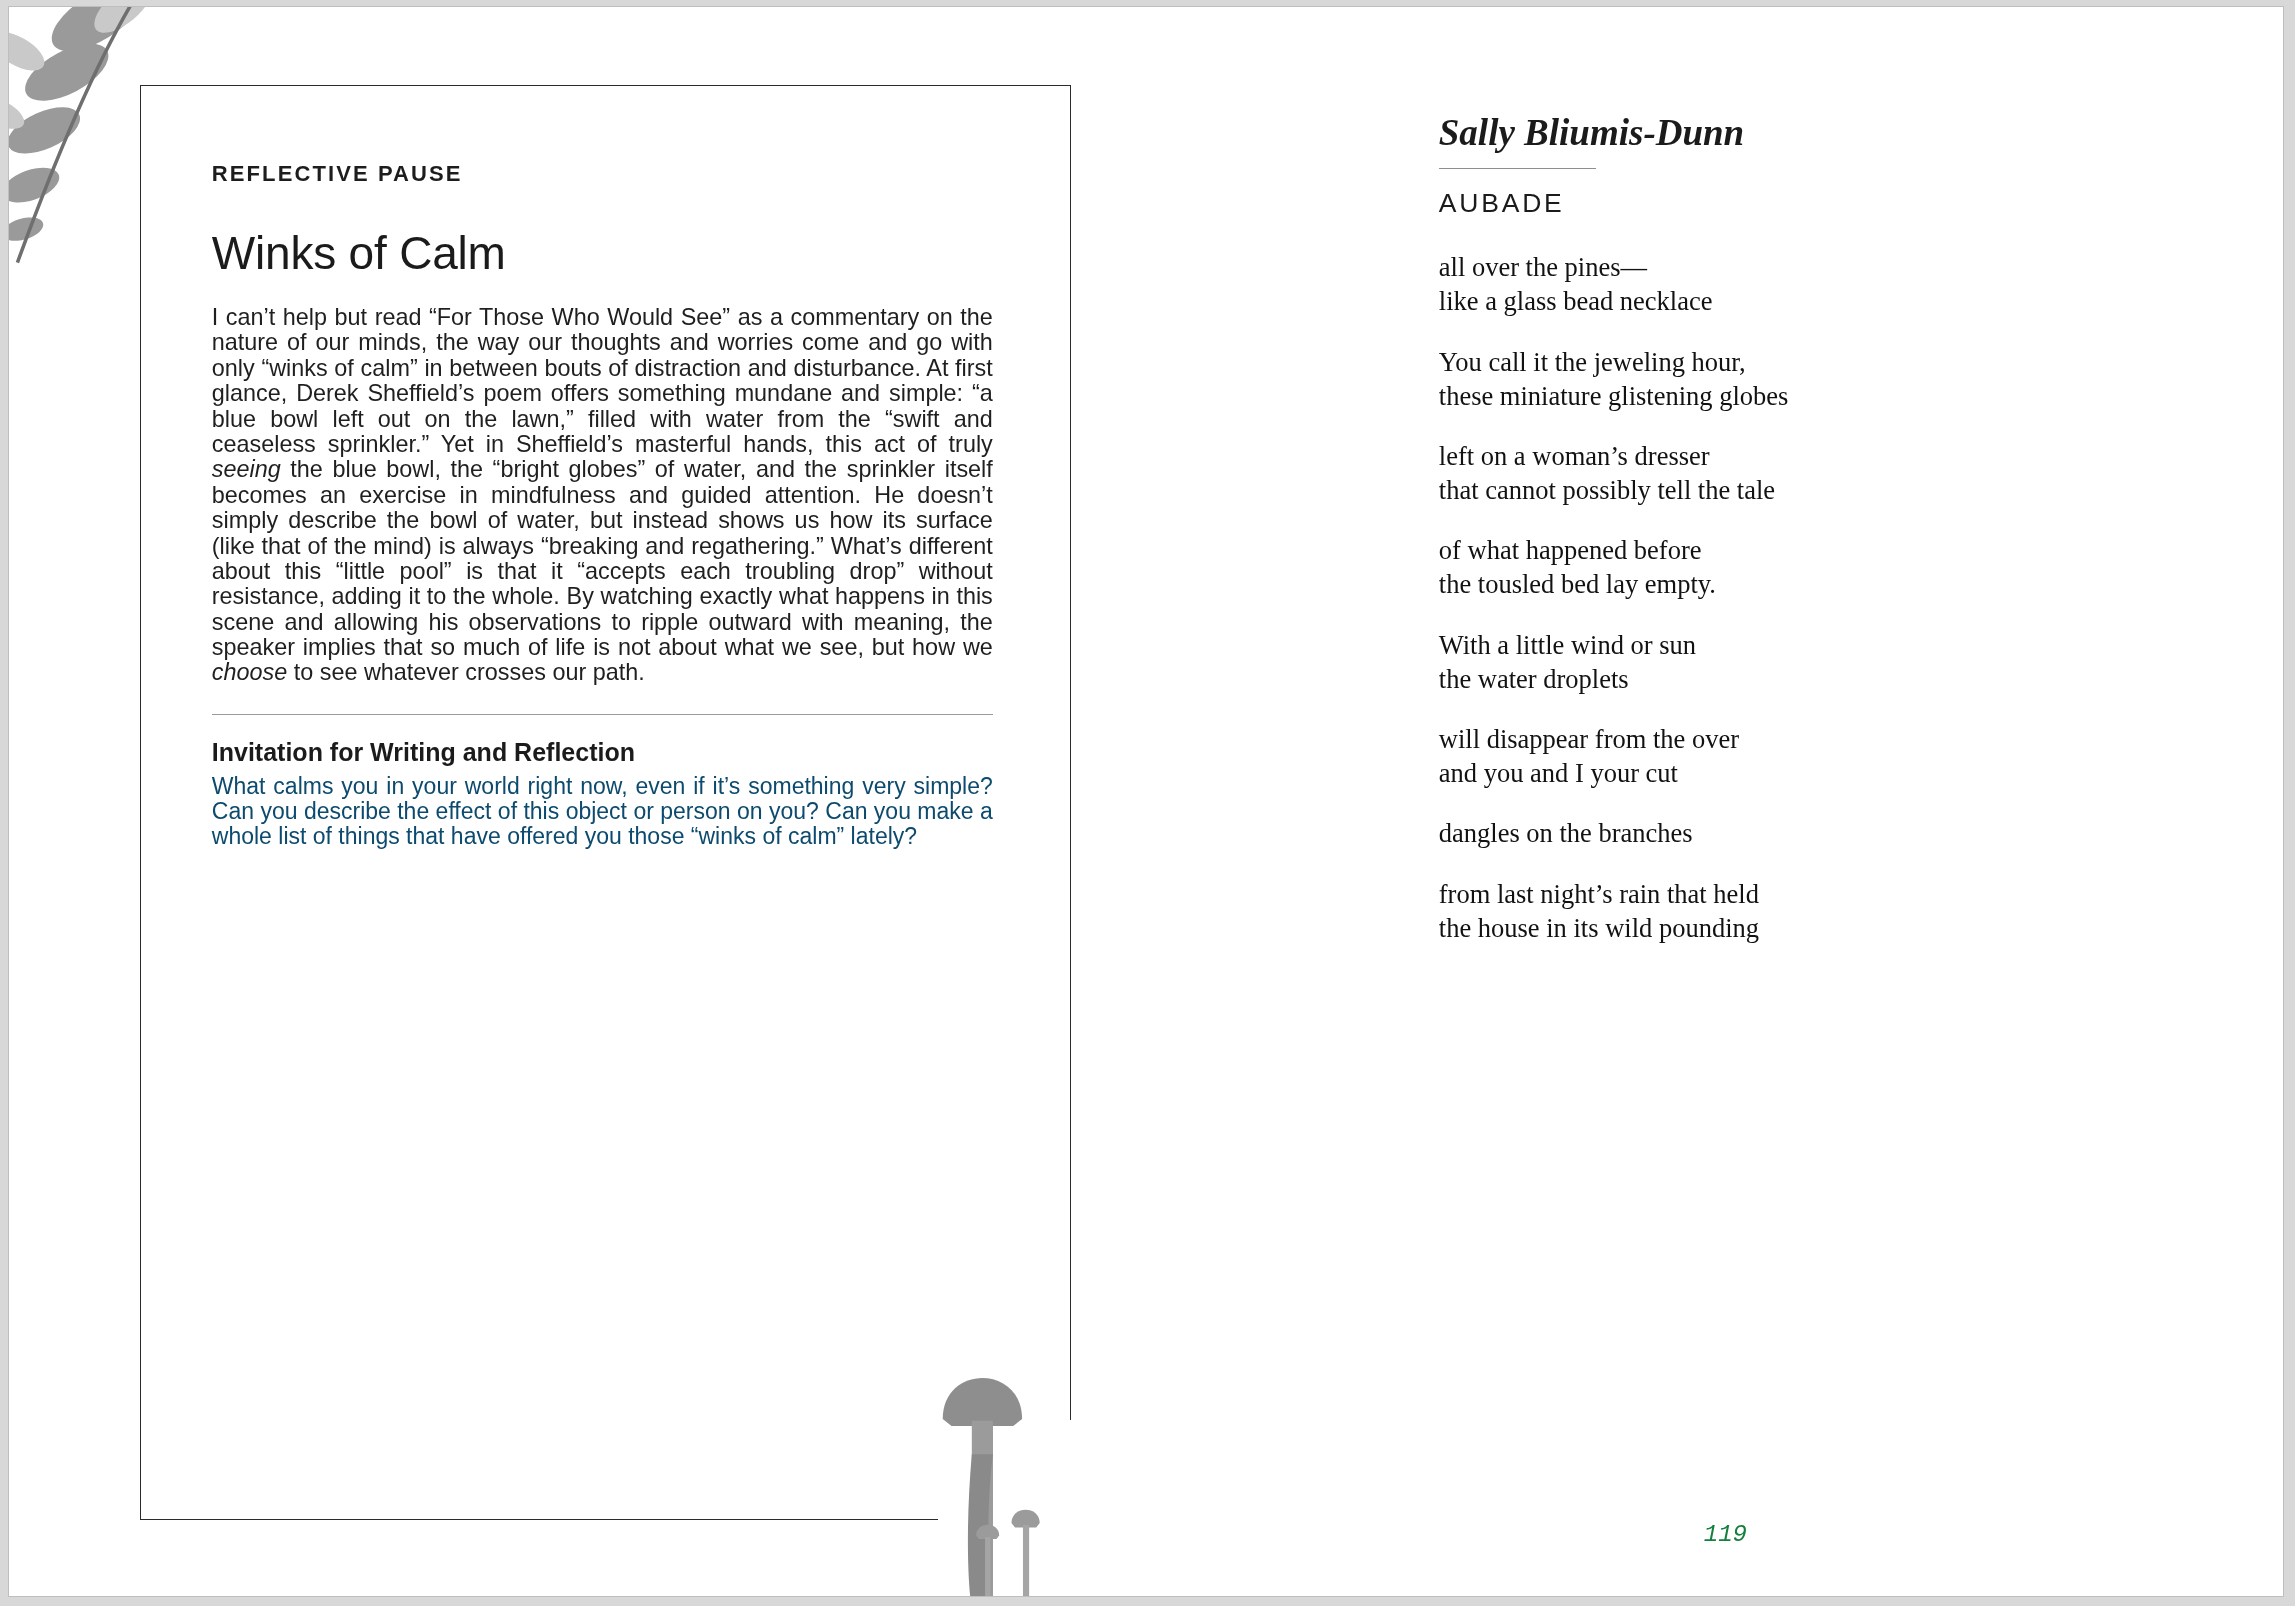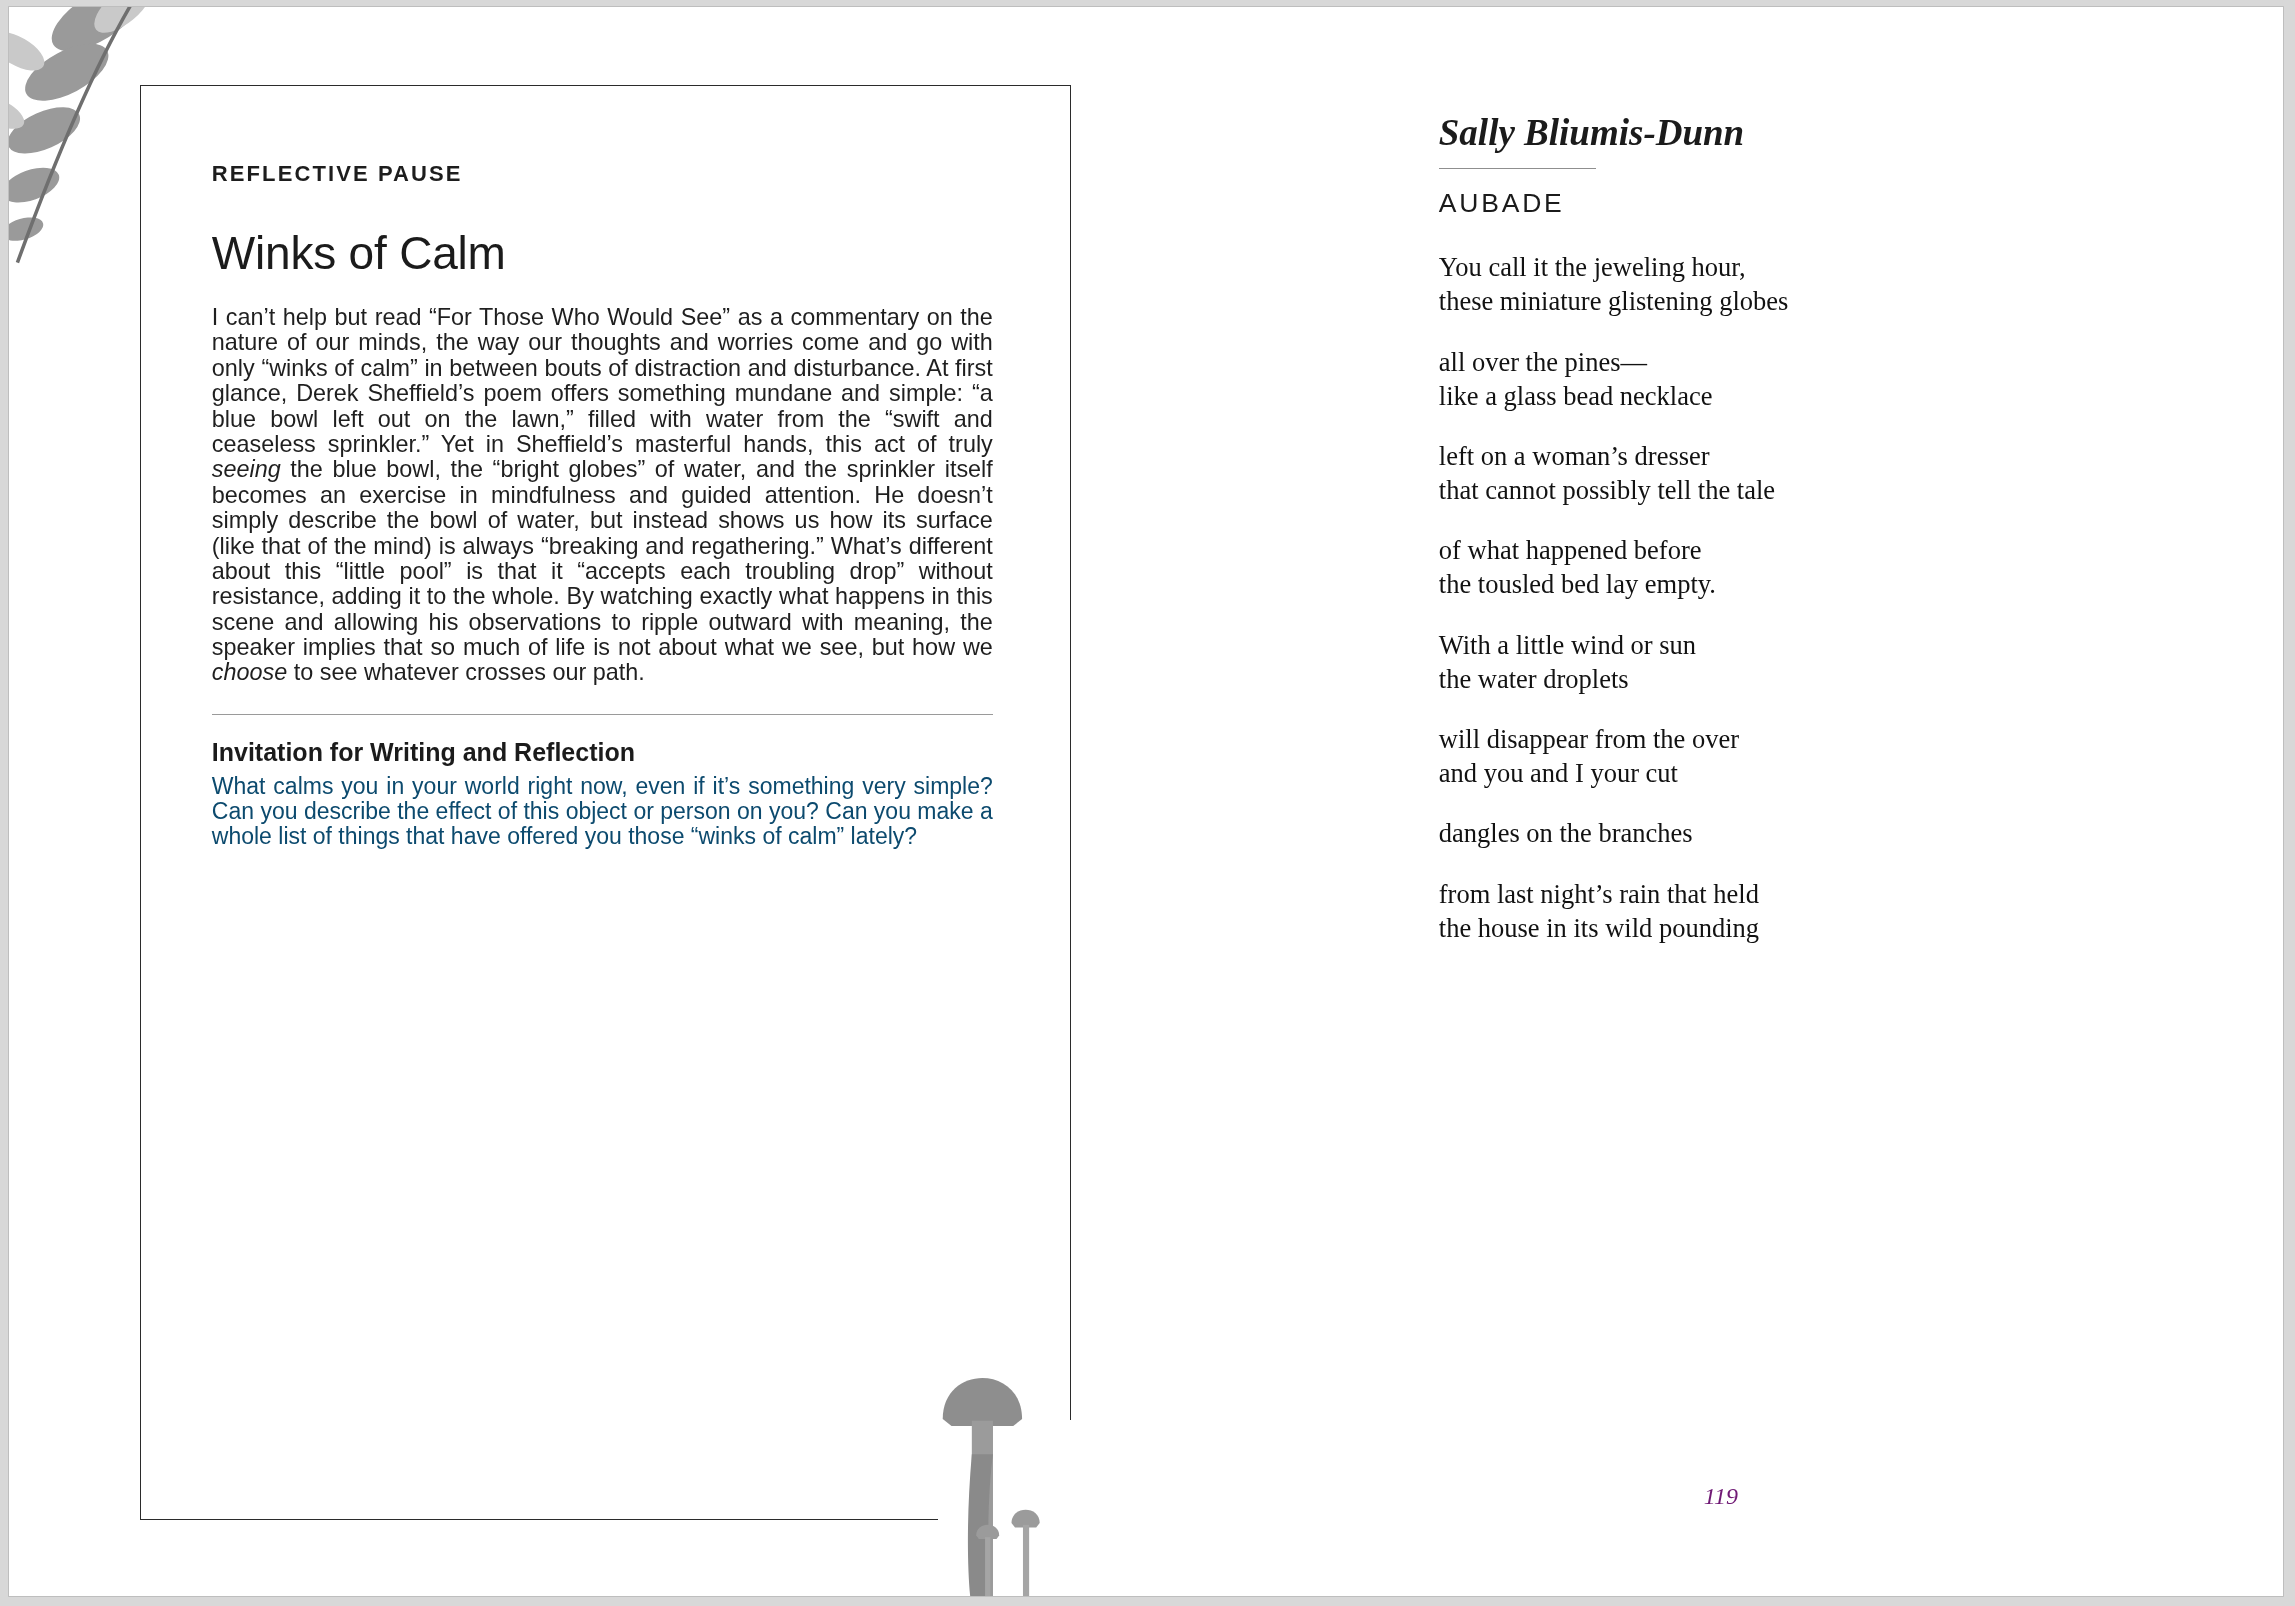--- a/index.html
+++ b/index.html
@@ -155,25 +155,25 @@
     font-size: 26.5px;
     line-height: 1.28;
     color: #121212;
     margin: 0 0 26.5px 0;
   }
   .stanza div { white-space: pre; }
 
   .folio {
     position: absolute;
     left: 1695px;
-    top: 1476px;
-    font-family: Liberation Serif, serif;
+    top: 1514px;
+    font-family: Liberation Mono, monospace;
     font-style: italic;
     font-size: 24px;
-    color: #701a75;
+    color: #15803d;
   }
 </style>
 </head>
 <body>
 
 <div class="page">
 
   <svg class="leaf-deco" viewBox="0 0 210 400">
     <g fill="#9a9a9a">
       <ellipse cx="120" cy="22" rx="58" ry="26" transform="rotate(-32 120 22)"></ellipse>
@@ -215,28 +215,28 @@
       <rect x="70" y="244" width="6" height="82" fill="#a5a5a5"></rect>
     </g>
   </svg>
 
   <div class="poem-col">
     <div class="poet-name">Sally Bliumis-Dunn</div>
     <hr class="poet-rule">
     <div class="poem-title">AUBADE</div>
     <div id="stanzas">
         <div class="stanza">
+          <div>all over the pines—</div>
+          <div>like a glass bead necklace</div>
+        </div>
+        <div class="stanza">
           <div>You call it the jeweling hour,</div>
           <div>these miniature glistening globes</div>
         </div>
         <div class="stanza">
-          <div>all over the pines—</div>
-          <div>like a glass bead necklace</div>
-        </div>
-        <div class="stanza">
           <div>left on a woman’s dresser</div>
           <div>that cannot possibly tell the tale</div>
         </div>
         <div class="stanza">
           <div>of what happened before</div>
           <div>the tousled bed lay empty.</div>
         </div>
         <div class="stanza">
           <div>With a little wind or sun</div>
           <div>the water droplets</div>

